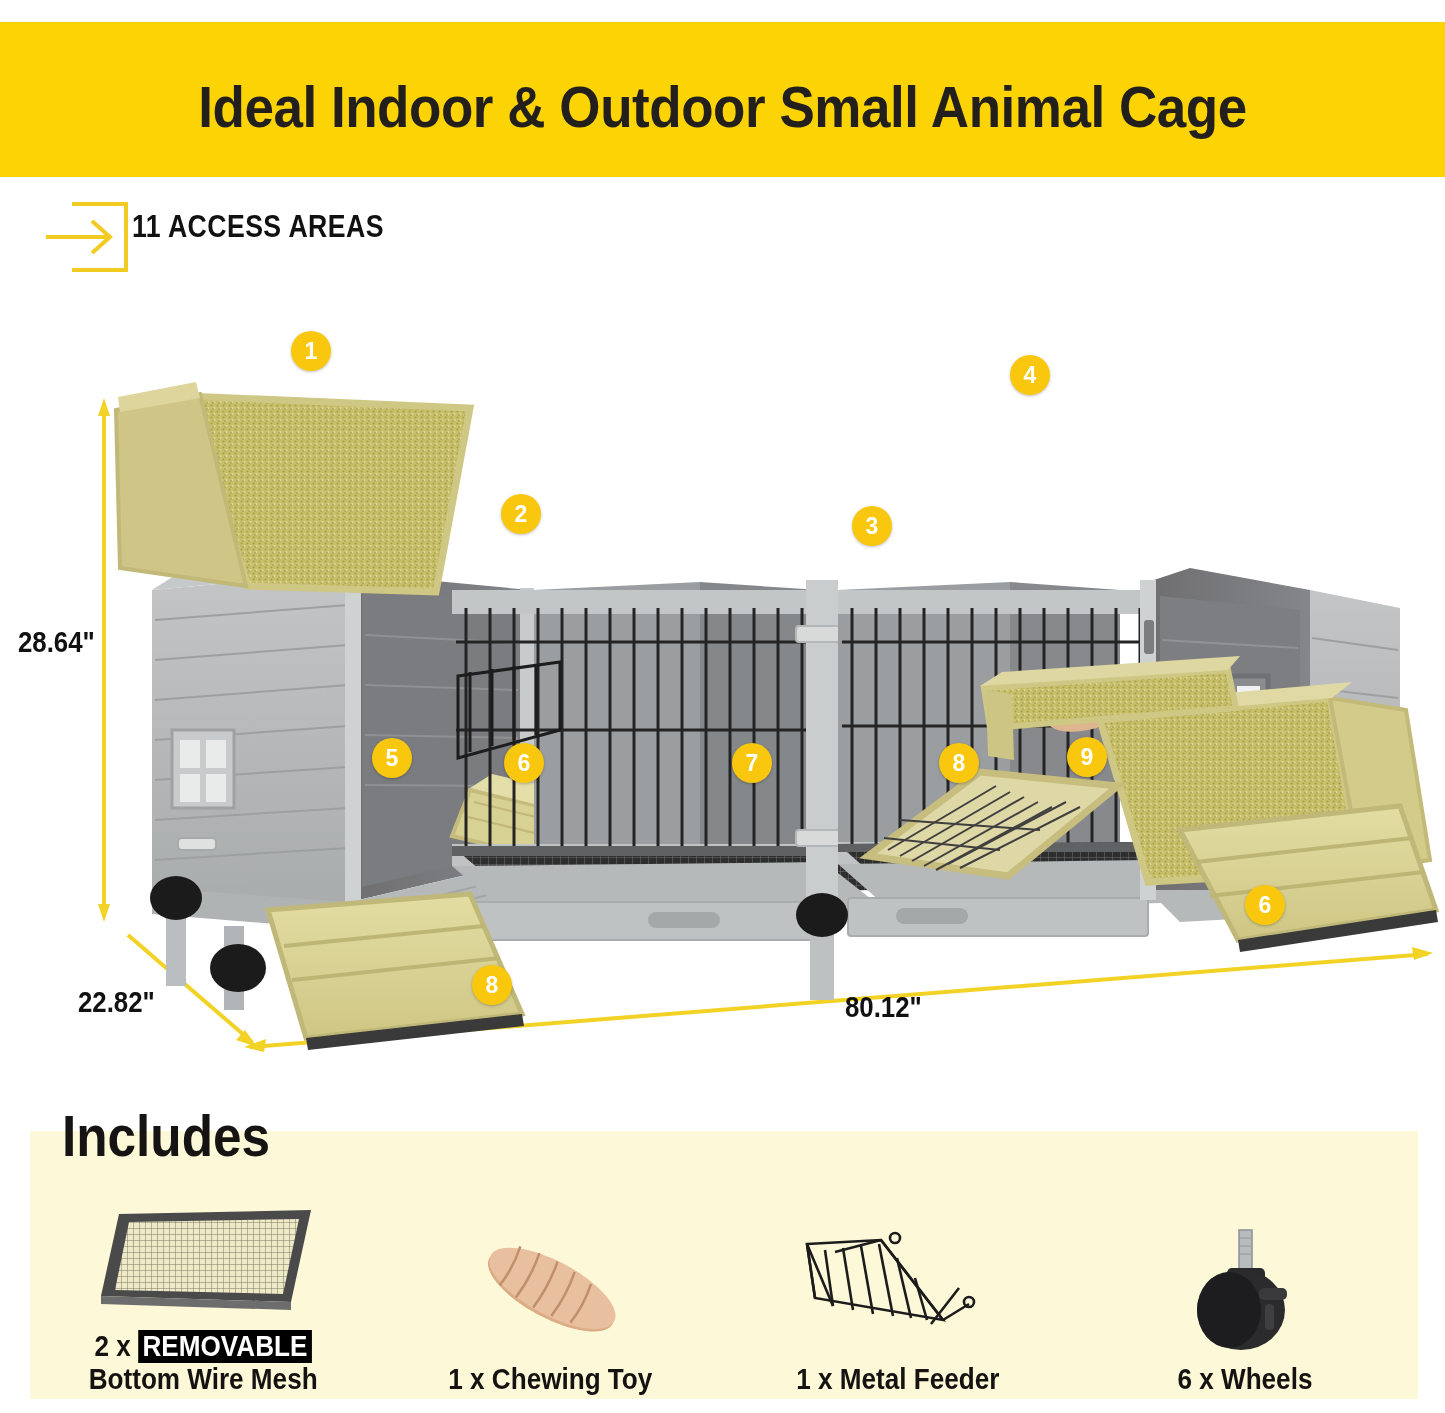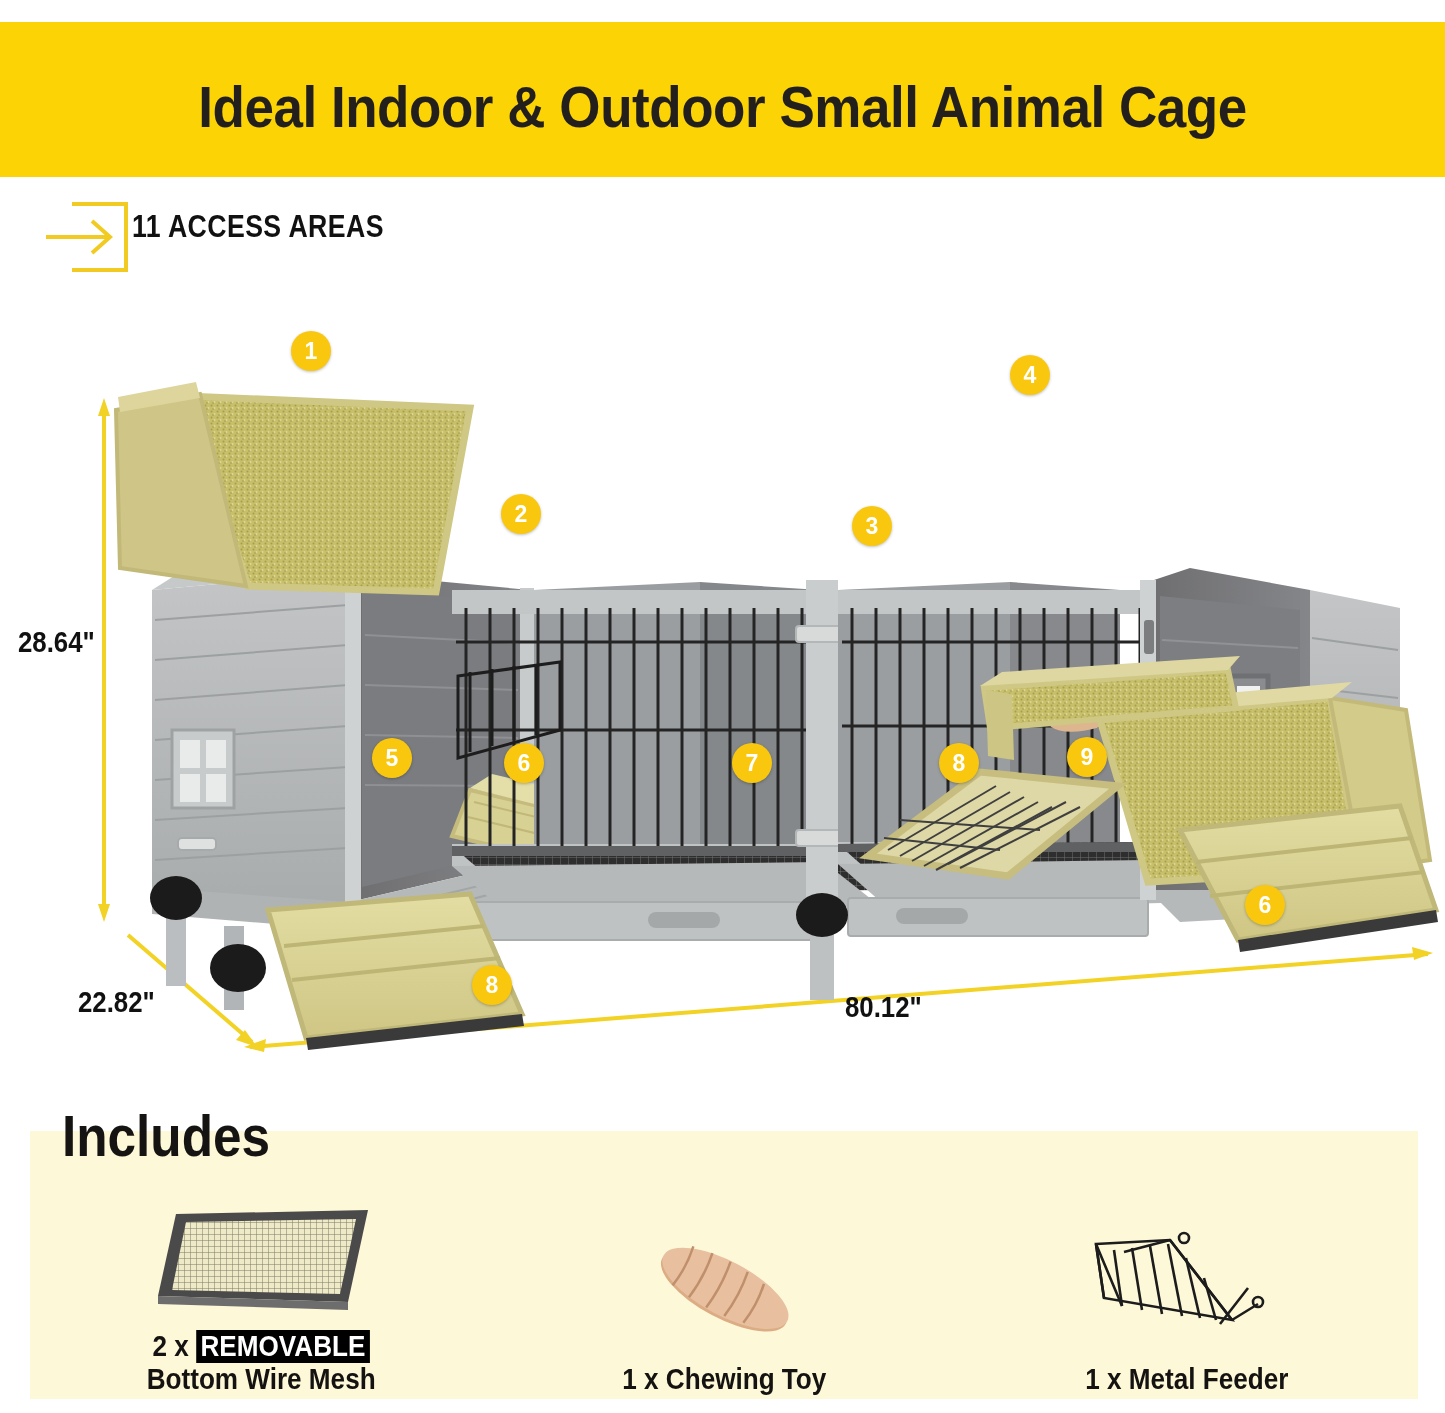--- a/index.html
+++ b/index.html
@@ -469,14 +469,32 @@
           <path d="M34,18 L60,80 M108,14 L62,26"></path>
           <path d="M170,94 L196,78 M158,98 L186,62"></path>
           <circle cx="122" cy="12" r="5"></circle>
           <circle cx="196" cy="76" r="5"></circle>
         </g>
       </svg>
     </div>
     <div class="include-caption">1 x Metal Feeder</div>
   </div>
 
+  <div class="include-item">
+    <div class="include-art">
+      <svg width="180" height="130" viewBox="0 0 180 130">
+        <rect x="84" y="4" width="13" height="40" fill="#b9bcbe" stroke="#8d9092" stroke-width="1.5"></rect>
+        <g stroke="#9b9ea0" stroke-width="1.2">
+          <line x1="84" y1="12" x2="97" y2="12"></line>
+          <line x1="84" y1="20" x2="97" y2="20"></line>
+          <line x1="84" y1="28" x2="97" y2="28"></line>
+        </g>
+        <rect x="72" y="42" width="38" height="16" rx="5" fill="#2a2a2c"></rect>
+        <ellipse cx="86" cy="84" rx="44" ry="40" fill="#2b2b2d"></ellipse>
+        <ellipse cx="74" cy="84" rx="32" ry="38" fill="#1d1d1f"></ellipse>
+        <rect x="104" y="62" width="28" height="12" rx="5" fill="#3a3a3c"></rect>
+        <rect x="110" y="78" width="9" height="26" rx="4" fill="#3f3f41"></rect>
+      </svg>
+    </div>
+    <div class="include-caption">6 x Wheels</div>
+  </div>
 
 </div>
 
 </body></html>

